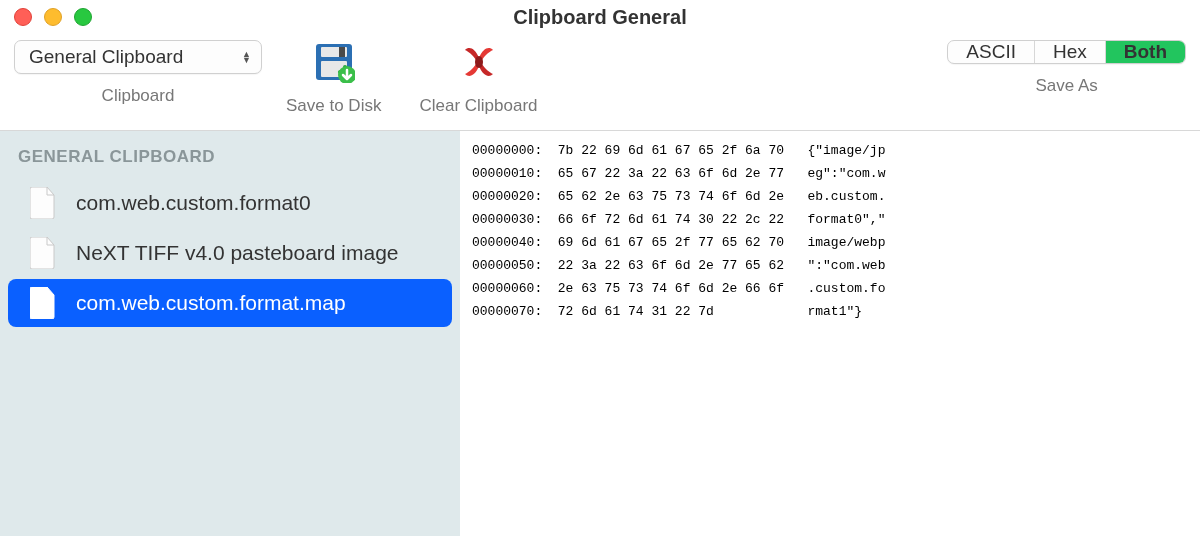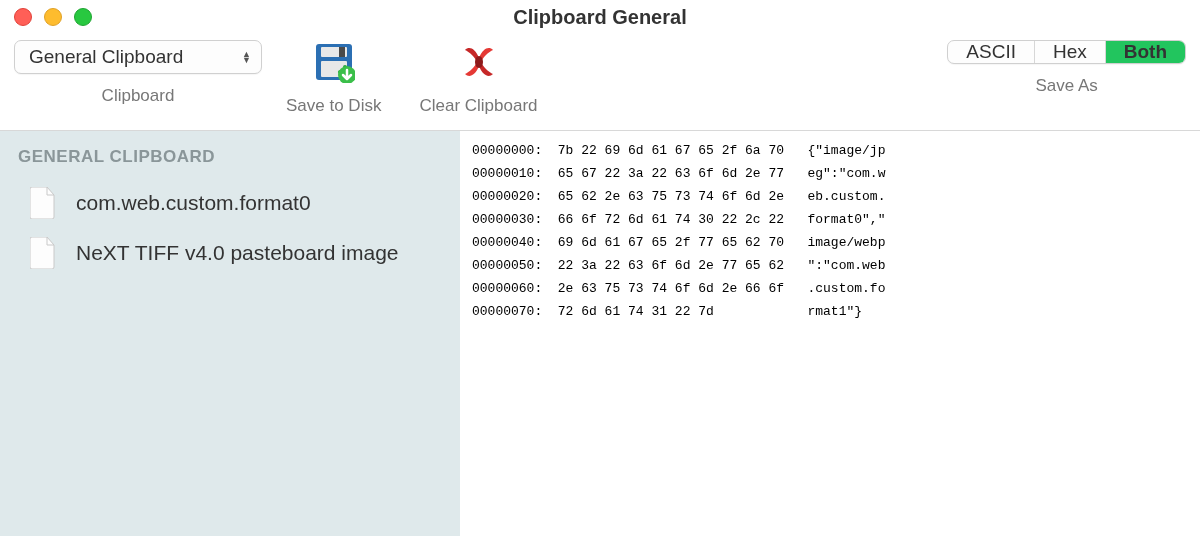--- a/index.html
+++ b/index.html
@@ -119,20 +119,27 @@
           </svg>
         <span>com.web.custom.format0</span>
       </div>
       <div class="sb-item">
         <svg class="doc-icon" viewBox="0 0 26 32">
             <path d="M2 0 h15 l7 8 v22 a2 2 0 0 1 -2 2 h-20 a2 2 0 0 1 -2 -2 v-28 a2 2 0 0 1 2 -2 z" fill="#fdfdfd" stroke="#c9c9c9"></path>
             <path d="M17 0 v8 h7" fill="none" stroke="#c9c9c9"></path>
           </svg>
         <span>NeXT TIFF v4.0 pasteboard image</span>
       </div>
+      <div class="sb-item selected">
+        <svg class="doc-icon" viewBox="0 0 26 32">
+            <path d="M2 0 h15 l7 8 v22 a2 2 0 0 1 -2 2 h-20 a2 2 0 0 1 -2 -2 v-28 a2 2 0 0 1 2 -2 z" fill="#ffffff" stroke="#ffffff"></path>
+            <path d="M17 0 v8 h7" fill="none" stroke="#ffffff" opacity="0.4"></path>
+          </svg>
+        <span>com.web.custom.format.map</span>
+      </div>
     </div>
 
     <div class="content">
       <pre class="hexdump">00000000:  7b 22 69 6d 61 67 65 2f 6a 70   {"image/jp
 00000010:  65 67 22 3a 22 63 6f 6d 2e 77   eg":"com.w
 00000020:  65 62 2e 63 75 73 74 6f 6d 2e   eb.custom.
 00000030:  66 6f 72 6d 61 74 30 22 2c 22   format0","
 00000040:  69 6d 61 67 65 2f 77 65 62 70   image/webp
 00000050:  22 3a 22 63 6f 6d 2e 77 65 62   ":"com.web
 00000060:  2e 63 75 73 74 6f 6d 2e 66 6f   .custom.fo

